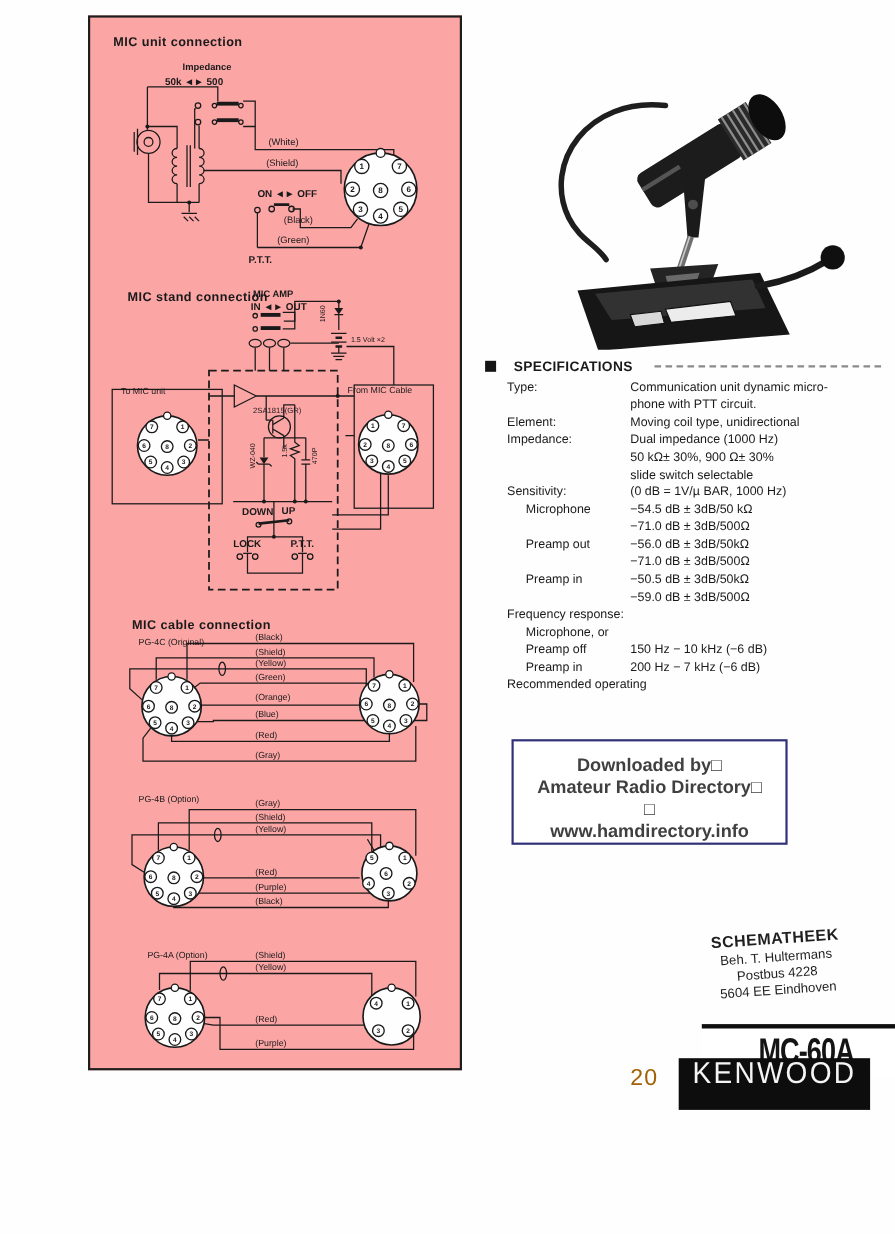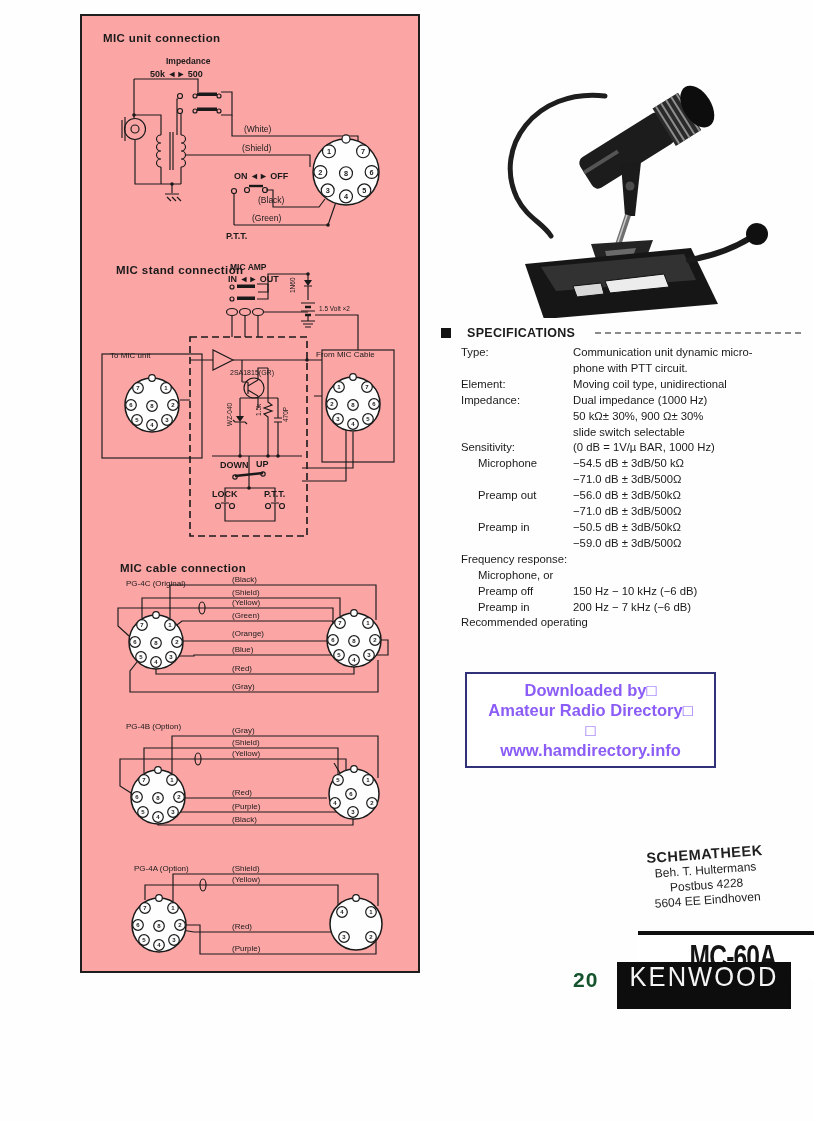--- a/index.html
+++ b/index.html
@@ -37,21 +37,21 @@
   
   .watermark{position:absolute;left:465px;top:672px;width:251px;height:96px;background:#fff;
       border:2px solid #31317a;box-sizing:border-box;display:flex;flex-direction:column;
       justify-content:center;text-align:center;font-weight:bold;font-size:16.5px;line-height:20px;}
   
   .stamp{position:absolute;left:616px;top:846px;width:180px;text-align:center;
       transform:rotate(-4deg);color:#1f1f1f;}
   .stamp-line1{font-size:14.5px;font-weight:bold;letter-spacing:.5px;}
   .stamp-line{font-size:12px;margin-top:1px;}
   
-  .pagenum{position:absolute;left:573px;top:968px;font-size:21px;font-weight:bold;color:#14532d;letter-spacing:1px;}
+  .pagenum{position:absolute;left:573px;top:968px;font-size:21px;font-weight:normal;color:#a16207;letter-spacing:1px;}
   
   .model-plate{position:absolute;left:638px;top:931px;width:190px;height:43px;background:#fff;
       border-top:4px solid #0f0f0f;display:flex;align-items:center;justify-content:center;}
   .model-text{font-size:30px;font-weight:bold;letter-spacing:-1px;transform:scale(.82,1.08);color:#141414;}
   .brand-plate{position:absolute;left:617px;top:962px;width:174px;height:47px;background:#0d0d0d;
       display:flex;align-items:flex-start;justify-content:center;}
   .brand-text{color:#f4f4f4;font-size:25px;letter-spacing:2px;transform:scale(1.02,1.1);}
 </style>
 </head>
 <body>
@@ -540,21 +540,21 @@
           <span class="sl ind">Preamp in</span>
           <span class="sv">200 Hz − 7 kHz (−6 dB)</span>
         </div>
       <div class="srow">
           <span class="sl">Recommended operating</span>
           <span class="sv"></span>
         </div>
     </div>
   </div>
 
-  <div class="watermark" id="wm" style="color: #8b5cf6;">
+  <div class="watermark" id="wm" style="color: #404040; justify-content: flex-end;">
     <div>Downloaded by□</div>
     <div>Amateur Radio Directory□</div>
     <div>□</div>
     <div>www.hamdirectory.info</div>
   </div>
 
   <div class="stamp">
     <div class="stamp-line1">SCHEMATHEEK</div>
     <div class="stamp-line">Beh. T. Hultermans</div>
     <div class="stamp-line">Postbus 4228</div>

